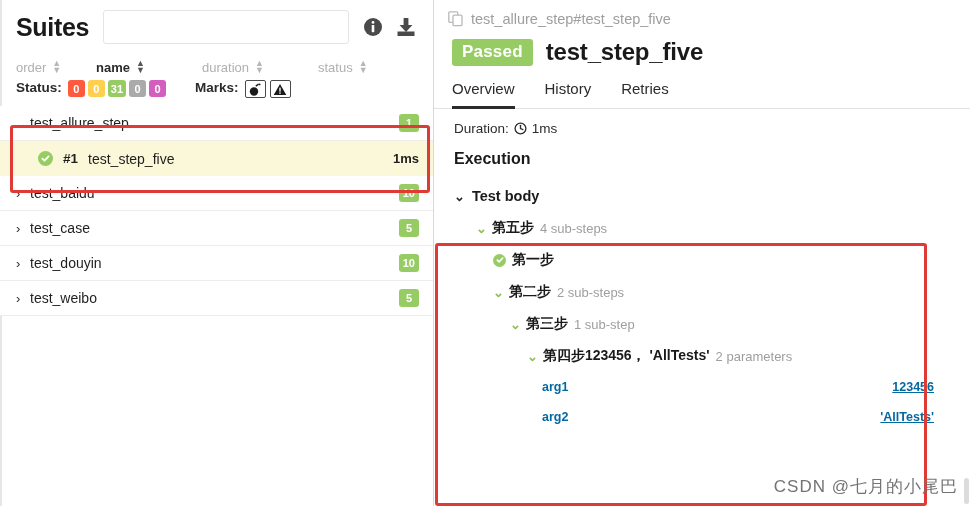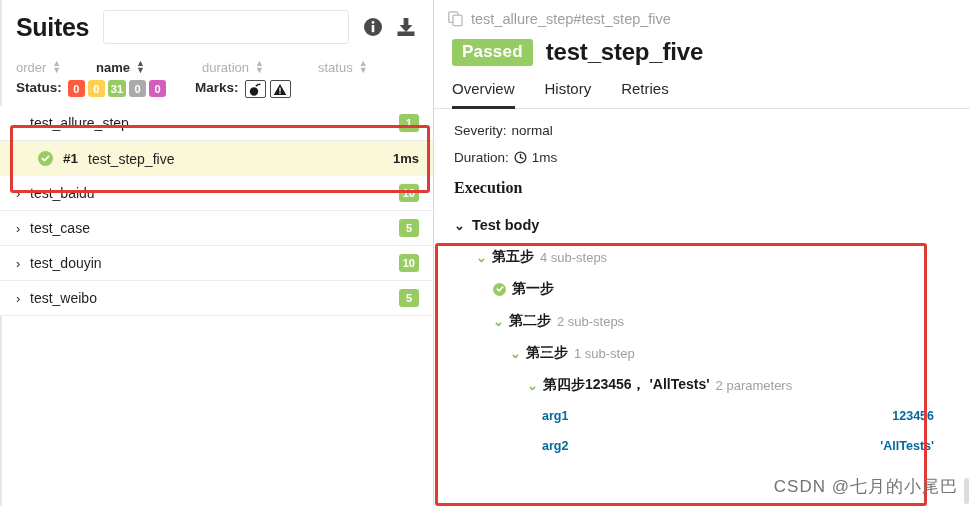--- a/index.html
+++ b/index.html
@@ -249,21 +249,20 @@
     align-items: center;
     gap: 5px;
   }
   .meta-sev { padding-top: 14px; }
   .meta-dur { padding-top: 12px; }
   .section-title {
     font-size: 16px;
     font-weight: bold;
     color: #1a1a1a;
     padding: 14px 0 0 20px;
-    font-family: Liberation Serif, serif;
   }
 
   .body-tree { padding: 12px 0 0 20px; }
   .bt-row {
     display: flex;
     align-items: center;
     font-size: 14px;
     color: #1a1a1a;
     height: 32px;
   }
@@ -282,21 +281,21 @@
     display: flex;
     align-items: center;
     font-size: 12.5px;
     font-weight: bold;
     color: #0369a1;
     height: 30px;
     padding-left: 88px;
     padding-right: 36px;
   }
   .param-name { flex: 1; }
-  .param-val { text-align: center; }
+  .param-val { text-align: center; text-decoration: underline; }
 
   .red-box-right {
     position: absolute;
     left: 1px; top: 243px;
     width: 492px; height: 263px;
     border: 3px solid #e03a34;
     border-radius: 3px;
     pointer-events: none;
     z-index: 10;
   }
@@ -451,24 +450,20 @@
       <span class="passed-badge">Passed</span>
       <span class="test-title">test_step_five</span>
     </div>
 
     <div class="tabs">
       <div class="tab active">Overview</div>
       <div class="tab">History</div>
       <div class="tab">Retries</div>
     </div>
 
-    <div class="meta-line meta-sev">
-      <span>Severity:</span>
-      <span>normal</span>
-    </div>
 
     <div class="meta-line meta-dur">
       <span>Duration:</span>
       <span style="line-height:0">
         <svg width="13" height="13" viewBox="0 0 13 13">
           <circle cx="6.5" cy="6.5" r="5.4" fill="none" stroke="#2b2b2b" stroke-width="1.3"></circle>
           <line x1="6.5" y1="6.5" x2="6.5" y2="3.3" stroke="#2b2b2b" stroke-width="1.3" stroke-linecap="round"></line>
           <line x1="6.5" y1="6.5" x2="8.9" y2="7.6" stroke="#2b2b2b" stroke-width="1.3" stroke-linecap="round"></line>
         </svg>
       </span>

